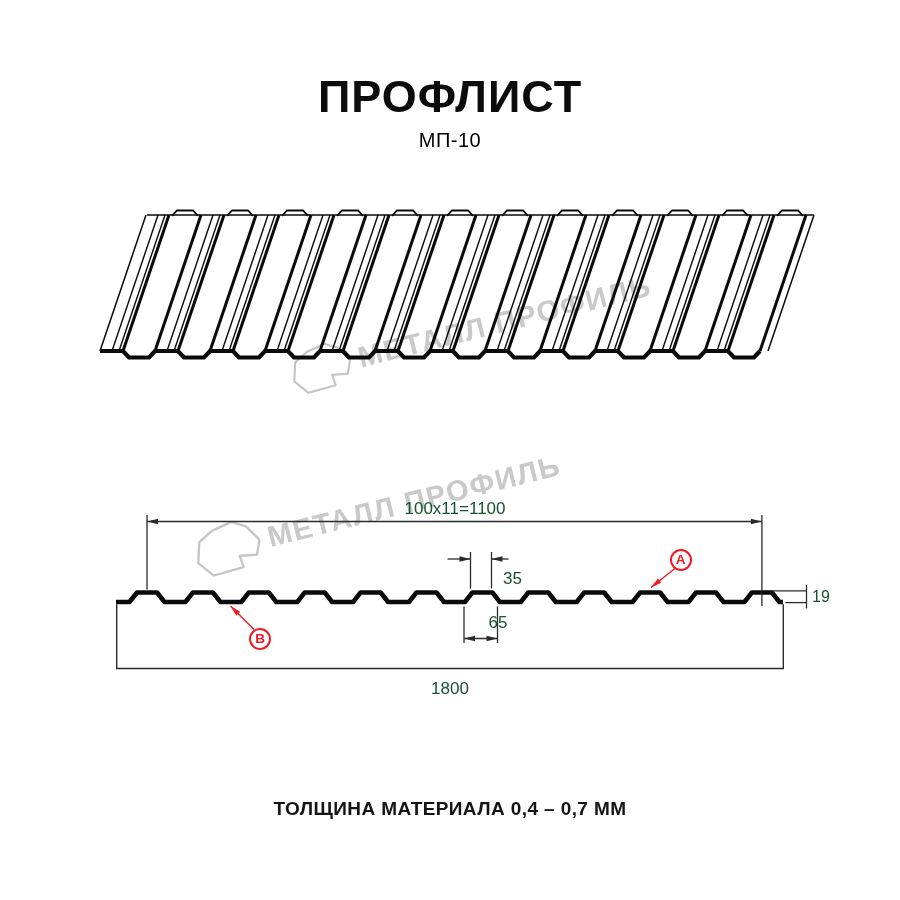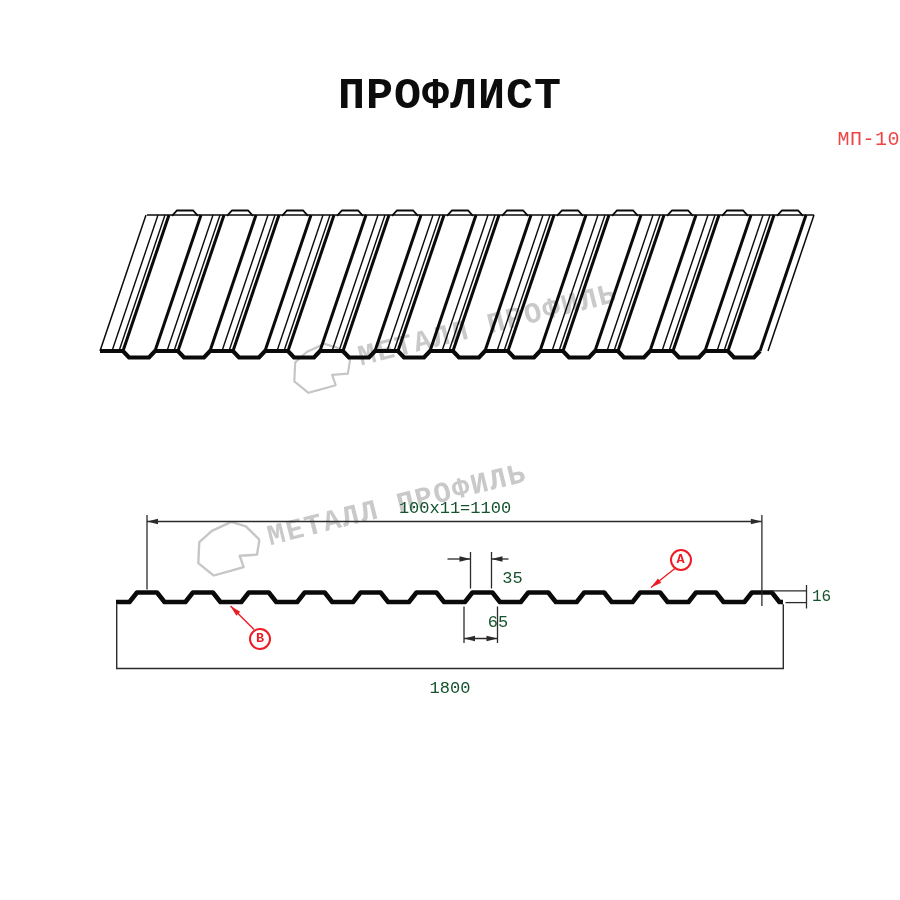--- a/index.html
+++ b/index.html
@@ -1,21 +1,21 @@
 <!DOCTYPE html>
 <html><head>
 <meta charset="utf-8">
 <style>
   html,body{margin:0;padding:0;background:#ffffff;}
   .canvas{position:relative;width:900px;height:900px;background:#fff;overflow:hidden;
-          font-family:Liberation Mono, monospace;}
+          font-family:Liberation Sans, sans-serif;}
   .title{position:absolute;left:0;top:74px;width:100%;text-align:center;
          font-size:45px;font-weight:800;letter-spacing:1px;color:#0c0c0c;line-height:1;z-index:3;}
-  .subtitle{position:absolute;left:0;top:130px;width:100%;text-align:right;
-         font-size:20px;font-weight:500;letter-spacing:.5px;color:#ef4444;line-height:1;z-index:3;}
+  .subtitle{position:absolute;left:0;top:130px;width:100%;text-align:center;
+         font-size:20px;font-weight:500;letter-spacing:.5px;color:#000000;line-height:1;z-index:3;}
   .footer{position:absolute;left:0;top:799px;width:100%;text-align:center;
          font-size:19px;font-weight:700;letter-spacing:.4px;color:#141414;line-height:1;z-index:3;}
   .wm{position:absolute;display:flex;align-items:flex-end;z-index:1;pointer-events:none;}
   .wm-text{font-size:29px;font-weight:800;letter-spacing:1.6px;color:#c9c9c9;
            white-space:nowrap;line-height:1;}
   #wm1{left:294px;top:344px;transform:rotate(-14deg);transform-origin:30px 40px;}
   #wm1 .wm-text{margin:0 0 8px 8px;}
   #wm2{left:198px;top:522px;transform:rotate(-14deg);transform-origin:34px 44px;}
   #wm2 .wm-text{margin:0 0 10px 8px;}
   #art{position:absolute;left:0;top:0;z-index:2;}
@@ -136,19 +136,20 @@
       <line x1="806.5" y1="585" x2="806.5" y2="608.5" stroke="#2b2b2b" stroke-width="1.3"></line>
       <line x1="675.5" y1="568" x2="651" y2="587.5" stroke="#ed1c24" stroke-width="1.4"></line>
       <polygon points="651,587.5 657.9252527351861,578.5372507257092 661.2880800951817,582.762341511345" fill="#ed1c24"></polygon>
       <line x1="254" y1="629.5" x2="230.5" y2="606" stroke="#ed1c24" stroke-width="1.4"></line>
       <polygon points="230.5,606 240.1873629022557,611.8689862838482 236.36898628384836,615.6873629022557" fill="#ed1c24"></polygon>
     </svg>
 
   <span class="dim" style="left:455px;top:508px;">100x11=1100</span>
   <span class="dim" style="left:512.5px;top:546px;margin-top:32px;">35</span>
   <span class="dim" style="left:498px;top:621.5px;">65</span>
-  <span class="dim right-anchor" style="left:812px;top:596.5px;font-size:16px;">16</span>
+  <span class="dim right-anchor" style="left:812px;top:596.5px;font-size:16px;">19</span>
   <span class="dim" style="left:450px;top:688px;">1800</span>
 
   <div class="callout" id="calloutA" style="left: 669.5px; top: 549px; border: 2.2px solid rgb(237, 28, 36); color: rgb(237, 28, 36);">А</div>
   <div class="callout" id="calloutB" style="left: 249px; top: 628px; border: 2.2px solid rgb(237, 28, 36); color: rgb(237, 28, 36);">В</div>
 
+  <div class="footer">ТОЛЩИНА МАТЕРИАЛА 0,4 – 0,7 ММ</div>
 </div>
 
 </body></html>

